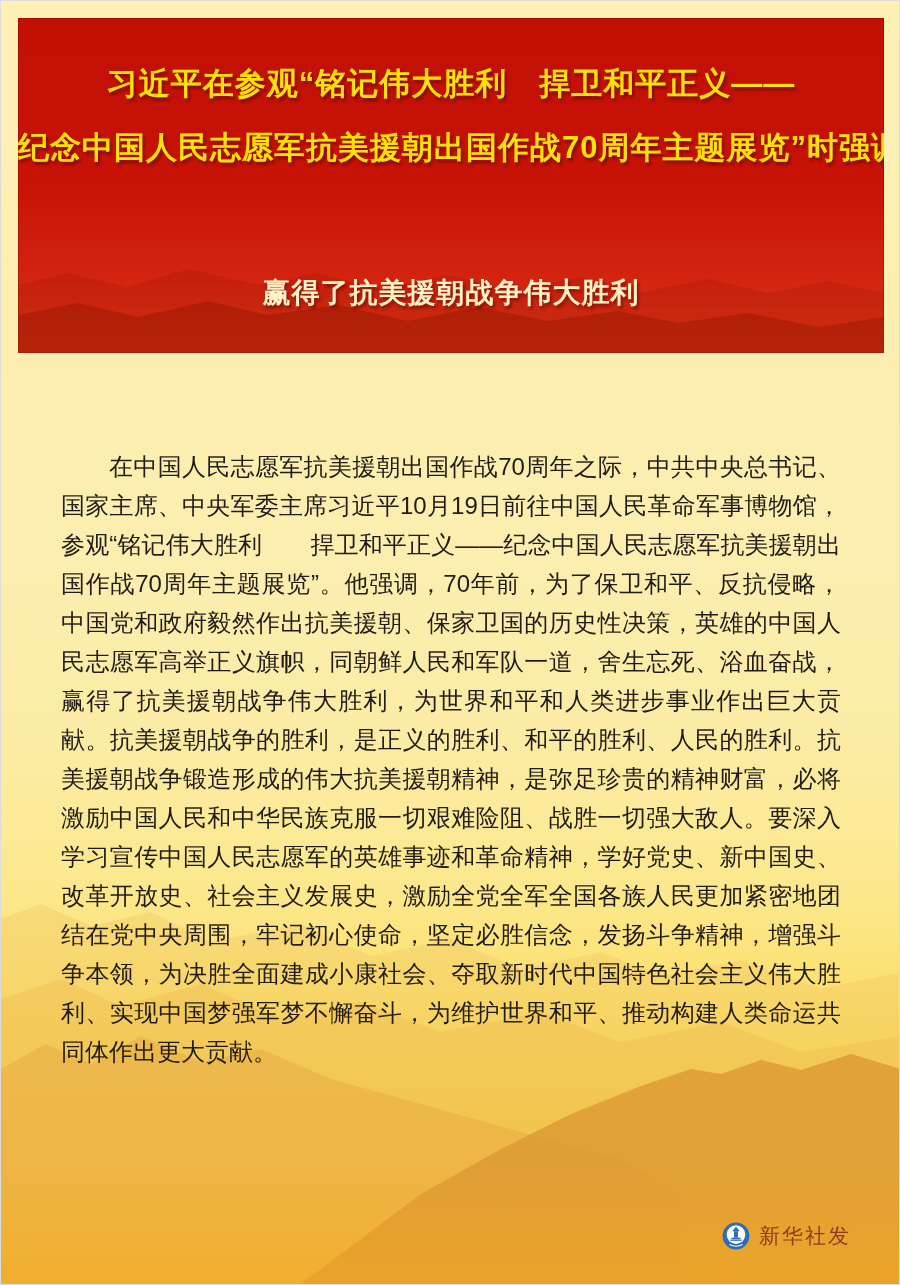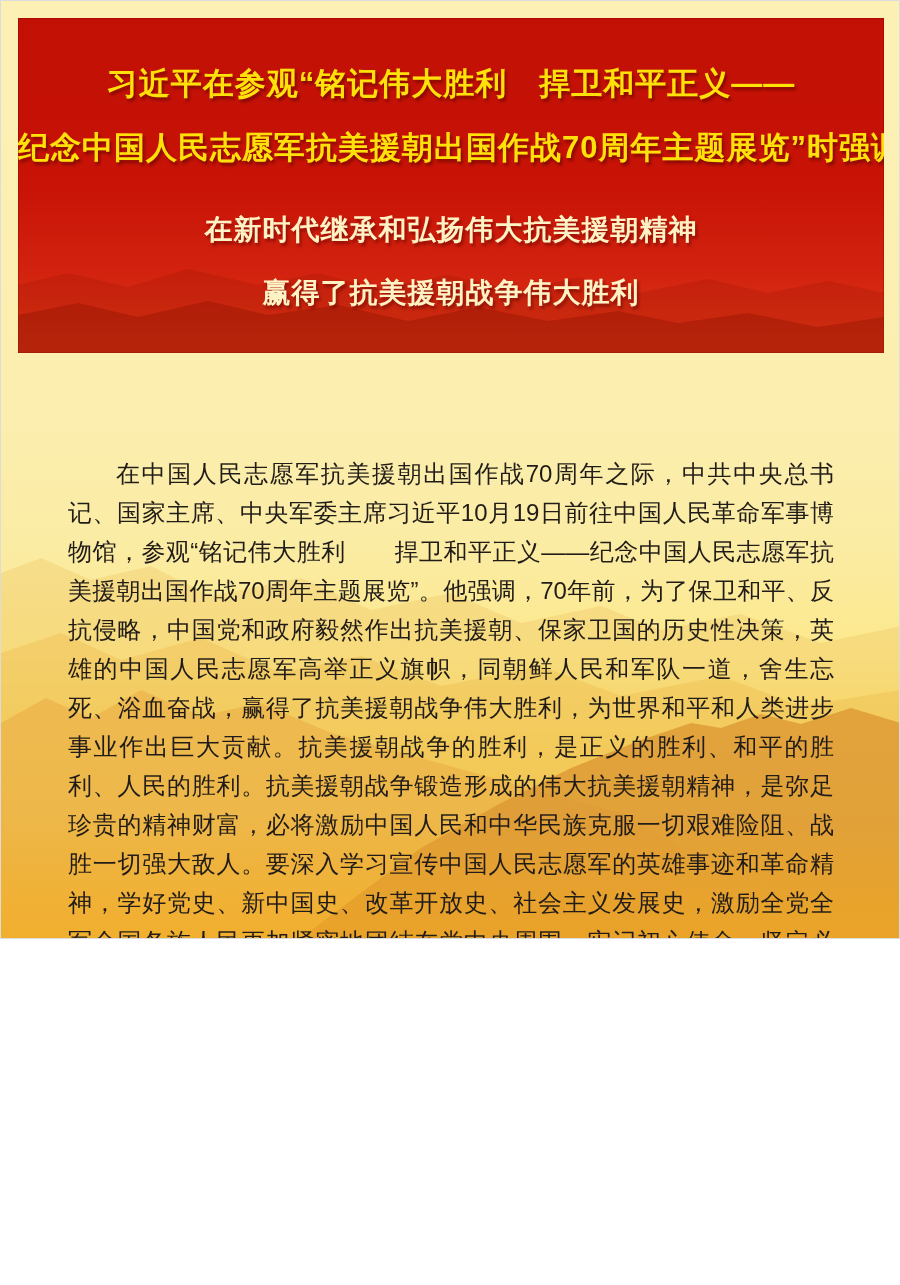--- a/index.html
+++ b/index.html
@@ -1,18 +1,18 @@
 <!DOCTYPE html>
 <html><head>
 <meta charset="utf-8">
 <style>
   html,body{margin:0;padding:0;background:#ffffff;}
   .page{
     position:relative;
-    width:900px;height:939px;
+    width:900px;height:1285px;
     overflow:hidden;
     box-sizing:border-box;
     border:1px solid #dcdcdc;
     background:linear-gradient(180deg,
       #fcf0b5 0%, #fbeeae 45%, #fbeca4 58%,
       #fce88b 70%, #fcde64 80%, #fbcd3f 90%, #fbb817 100%);
     font-family:"Liberation Sans","DejaVu Sans",sans-serif;
   }
 
   
@@ -45,21 +45,21 @@
     text-shadow:2px 3px 3px rgba(96,6,0,.55);
   }
   .t1{top:45px}.t2{top:109px}.t3{top:193px}.t4{top:256px}
 
   
   .article{
     position:absolute;left:60px;top:446px;width:780px;
     font-size:24px;line-height:39px;color:#211c17;
     text-align:justify;
   }
-  .article p{margin:7px;text-indent:2em;}
+  .article p{margin:0;text-indent:2em;}
 
   
   .credit{
     position:absolute;left:721px;top:1221px;
     display:flex;align-items:center;gap:9px;
   }
   .credit-logo{width:28px;height:28px;display:block;}
   .credit-text{
     font-size:21px;color:#8c3c21;letter-spacing:2px;font-weight:500;
     white-space:nowrap;
@@ -79,36 +79,35 @@
   <div class="bottom-haze"></div>
 
   <div class="banner">
     <svg class="banner-ridges" viewBox="0 0 866 130" preserveAspectRatio="none" aria-hidden="true">
       <path d="M0 62 L50 50 110 64 170 46 240 62 300 50 360 66 430 52 500 68 560 54 620 70 690 56 750 70 810 58 866 70 L866 130 0 130 Z" fill="#a01503" opacity="0.28"></path>
       <path d="M0 92 L60 80 120 94 190 78 250 92 320 82 390 98 460 84 530 98 600 88 660 100 730 90 800 104 866 94 L866 130 0 130 Z" fill="#8f1302" opacity="0.38"></path>
     </svg>
 
     <div class="banner-line banner-title t1">习近平在参观“铭记伟大胜利　捍卫和平正义——</div>
     <div class="banner-line banner-title t2">纪念中国人民志愿军抗美援朝出国作战70周年主题展览”时强调</div>
-    <div class="banner-line banner-sub t3">在新时代继承和弘扬伟大抗美援朝精神</div>
     <div class="banner-line banner-sub t4">赢得了抗美援朝战争伟大胜利</div>
   </div>
 
   <div class="article">
     <p>在中国人民志愿军抗美援朝出国作战70周年之际，中共中央总书记、国家主席、中央军委主席习近平10月19日前往中国人民革命军事博物馆，参观“铭记伟大胜利　　捍卫和平正义——纪念中国人民志愿军抗美援朝出国作战70周年主题展览”。他强调，70年前，为了保卫和平、反抗侵略，中国党和政府毅然作出抗美援朝、保家卫国的历史性决策，英雄的中国人民志愿军高举正义旗帜，同朝鲜人民和军队一道，舍生忘死、浴血奋战，赢得了抗美援朝战争伟大胜利，为世界和平和人类进步事业作出巨大贡献。抗美援朝战争的胜利，是正义的胜利、和平的胜利、人民的胜利。抗美援朝战争锻造形成的伟大抗美援朝精神，是弥足珍贵的精神财富，必将激励中国人民和中华民族克服一切艰难险阻、战胜一切强大敌人。要深入学习宣传中国人民志愿军的英雄事迹和革命精神，学好党史、新中国史、改革开放史、社会主义发展史，激励全党全军全国各族人民更加紧密地团结在党中央周围，牢记初心使命，坚定必胜信念，发扬斗争精神，增强斗争本领，为决胜全面建成小康社会、夺取新时代中国特色社会主义伟大胜利、实现中国梦强军梦不懈奋斗，为维护世界和平、推动构建人类命运共同体作出更大贡献。</p>
   </div>
 
   <div class="credit">
     <svg class="credit-logo" viewBox="0 0 28 28" aria-hidden="true">
       <circle cx="14" cy="14" r="13.4" fill="#2e6cb5"></circle>
       <circle cx="14" cy="12.6" r="9.3" fill="#ffffff"></circle>
       <g fill="#2e6cb5">
         <polygon points="14,4.6 10.2,9.2 17.8,9.2"></polygon>
         <rect x="12" y="9.2" width="4" height="6.4"></rect>
         <rect x="9.4" y="15.6" width="9.2" height="1.6"></rect>
         <rect x="8.2" y="17.6" width="11.6" height="1.2"></rect>
       </g>
       <path d="M7.5 22.6 q6.5 3.4 13 0" stroke="#ffffff" stroke-width="1.1" fill="none"></path>
     </svg>
-    <span class="credit-text">和平的胜利</span>
+    <span class="credit-text">新华社发</span>
   </div>
 
 </div>
 
 </body></html>

